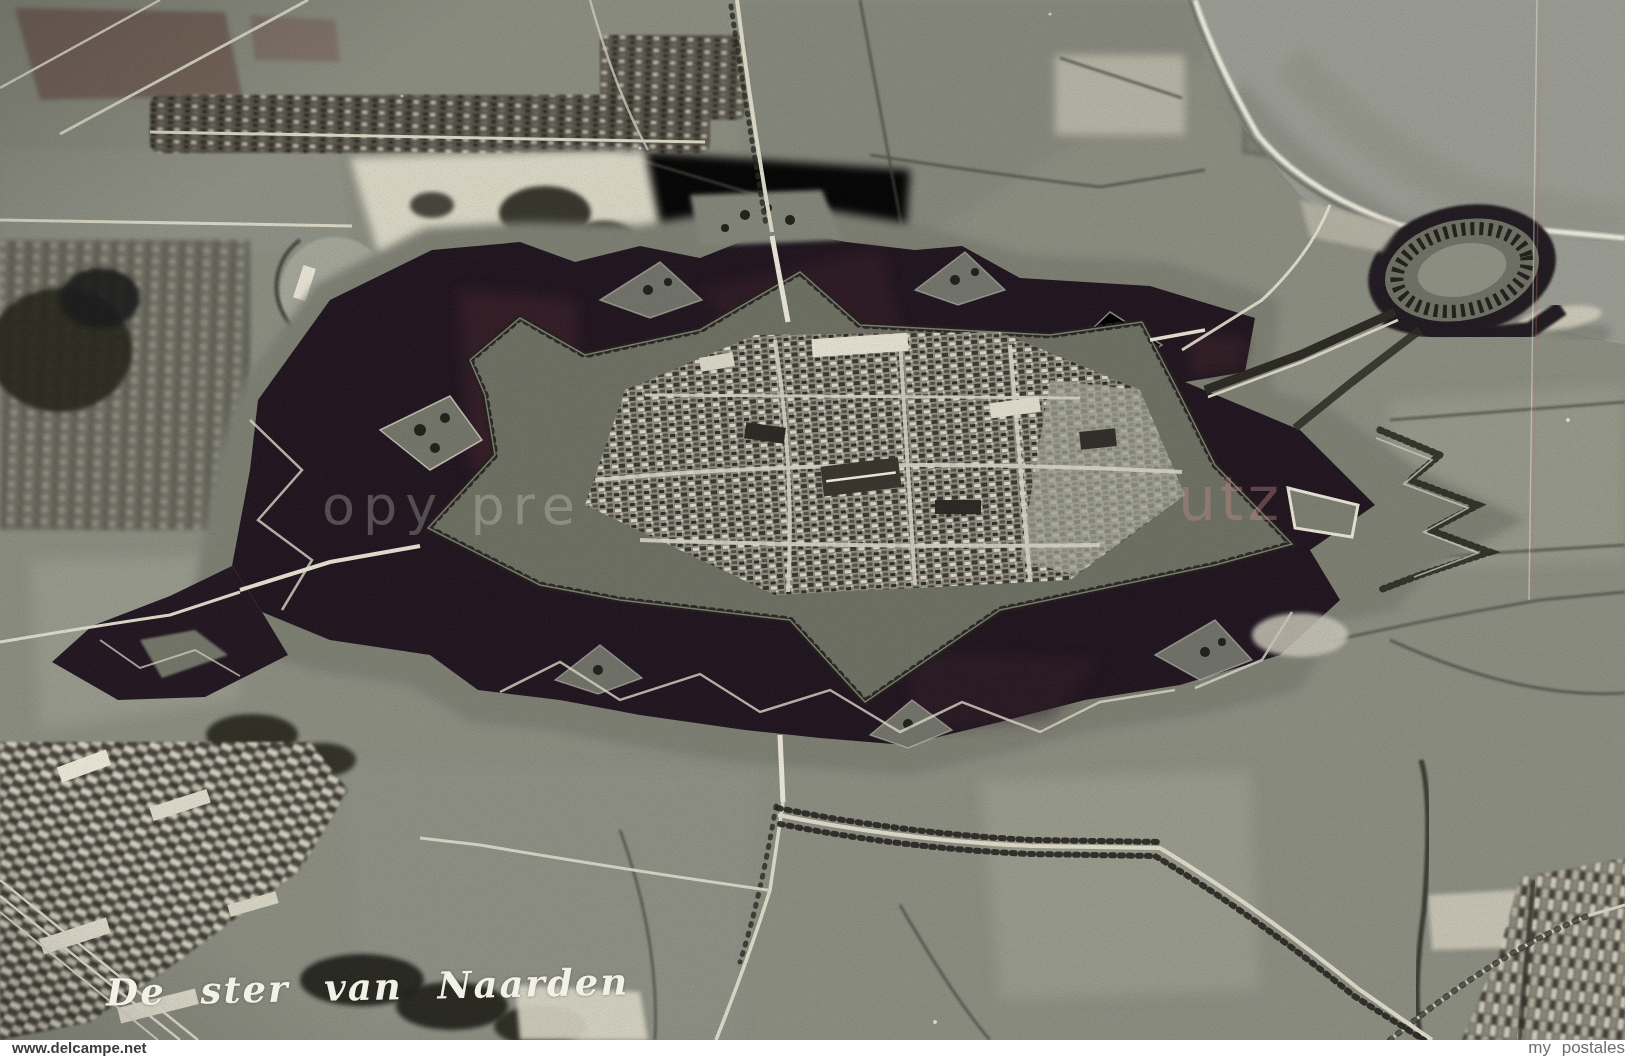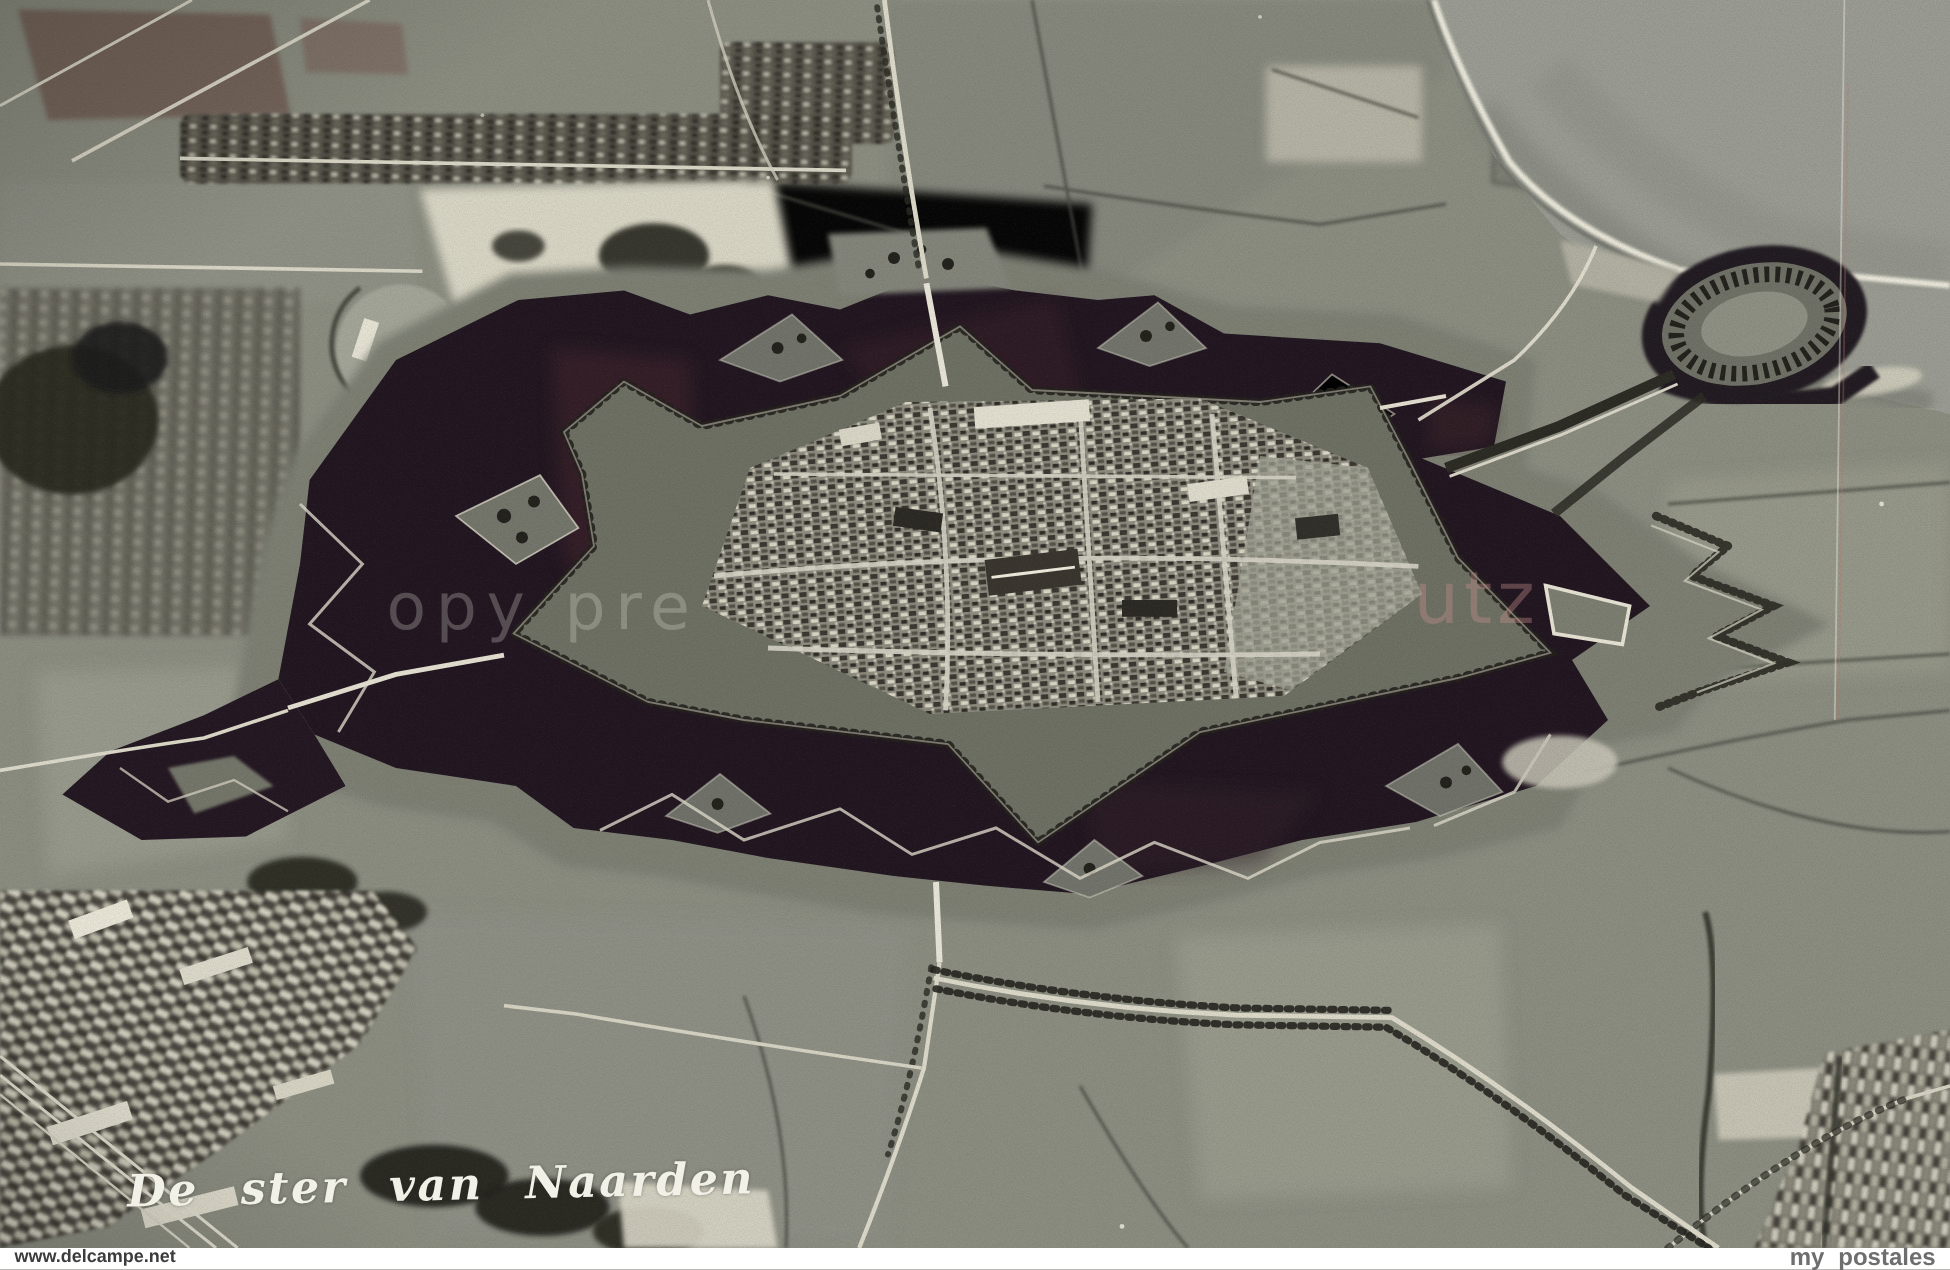--- a/index.html
+++ b/index.html
@@ -9,22 +9,22 @@
   .caption{position:absolute;left:106px;top:966px;width:420px;
            font-family:"DejaVu Serif",serif;font-style:italic;font-weight:bold;
            font-size:37px;letter-spacing:2px;word-spacing:20px;color:#f2f1e8;
            transform:rotate(-1.2deg);text-shadow:0 0 3px rgba(40,40,30,.45);white-space:nowrap;}
   .wm{position:absolute;font-family:"DejaVu Sans",sans-serif;white-space:nowrap;pointer-events:none;}
   .wm-left{left:322px;top:474px;font-size:54px;letter-spacing:8px;color:rgba(232,230,220,0.26);}
   .wm-right{left:1178px;top:464px;font-size:60px;letter-spacing:4px;color:rgba(196,142,140,0.38);}
   .footer-bar{position:absolute;left:0;top:1040px;width:1625px;height:18px;background:#ffffff;}
   .footer-left{position:absolute;left:12px;top:1039px;height:18px;line-height:18px;
                font-size:15px;color:#3c3c3c;font-weight:bold;}
-  .footer-right{position:absolute;right:12px;top:1039px;height:18px;line-height:18px;
-                font-size:20px;color:#6e6e6e;word-spacing:6px;font-weight:bold;}
+  .footer-right{position:absolute;right:0;top:1039px;height:18px;line-height:18px;
+                font-size:17px;color:#6e6e6e;word-spacing:6px;}
 </style>
 </head>
 <body>
 
 <div class="postcard">
 
 <svg class="photo-svg" width="1625" height="1058" viewBox="0 0 1625 1058" xmlns="http://www.w3.org/2000/svg">
   <defs>
     <clipPath id="photoClip">
           <rect x="0" y="0" width="1625" height="1040"></rect>

